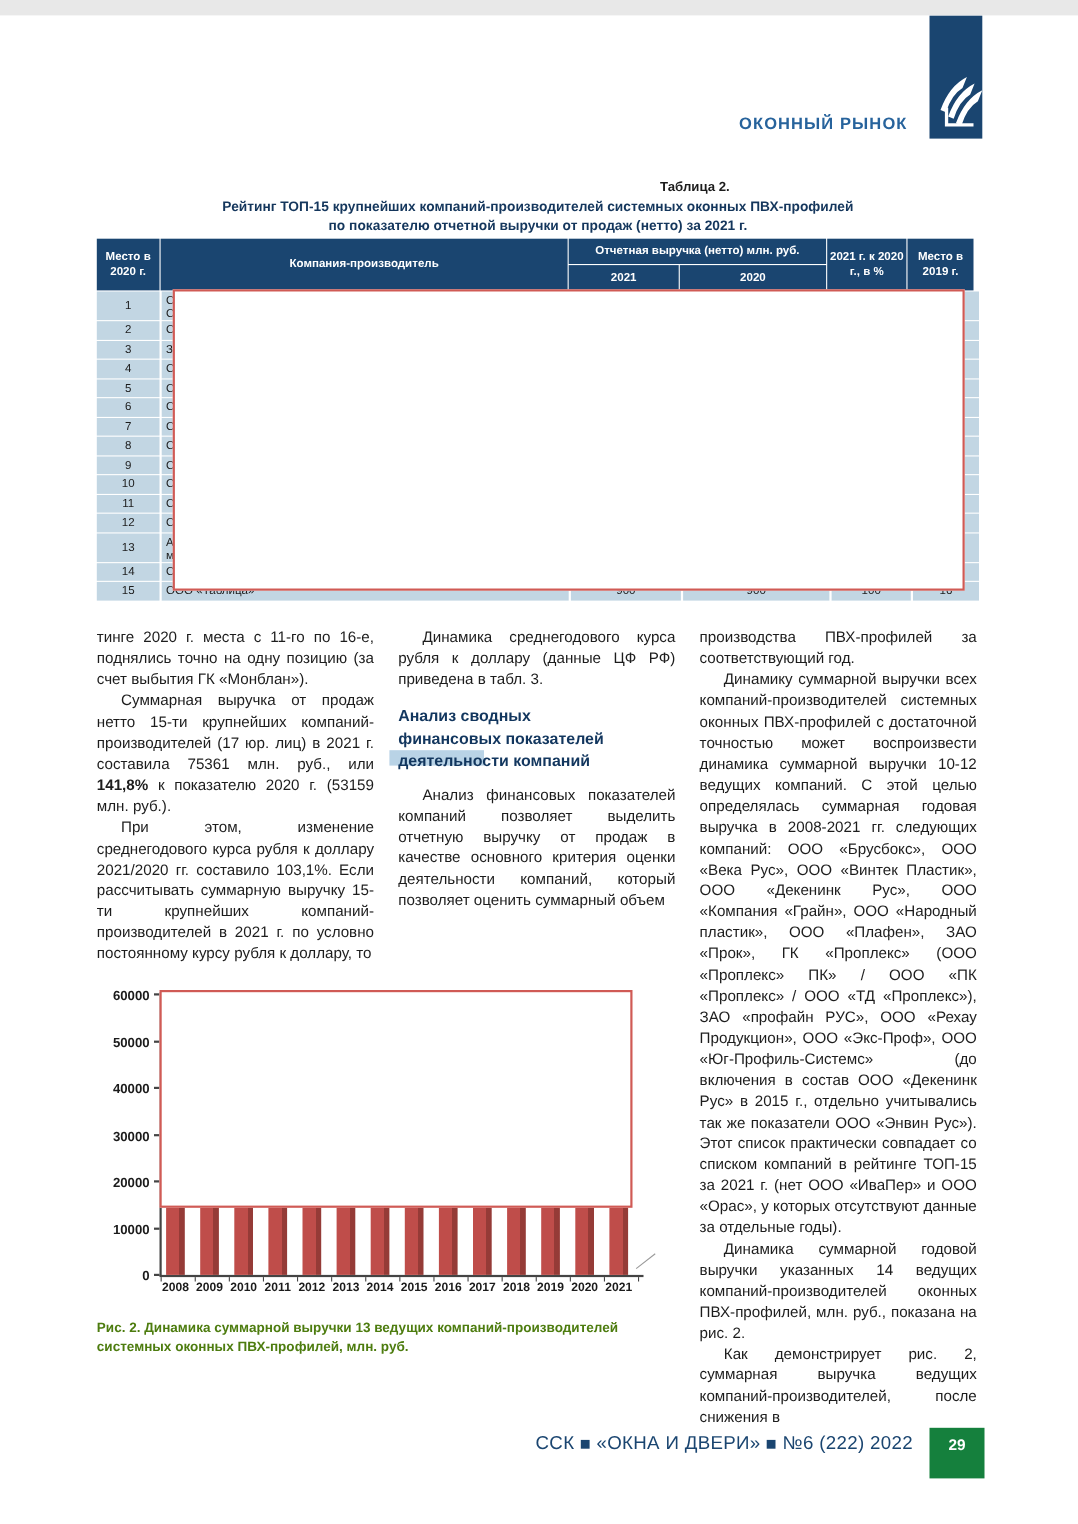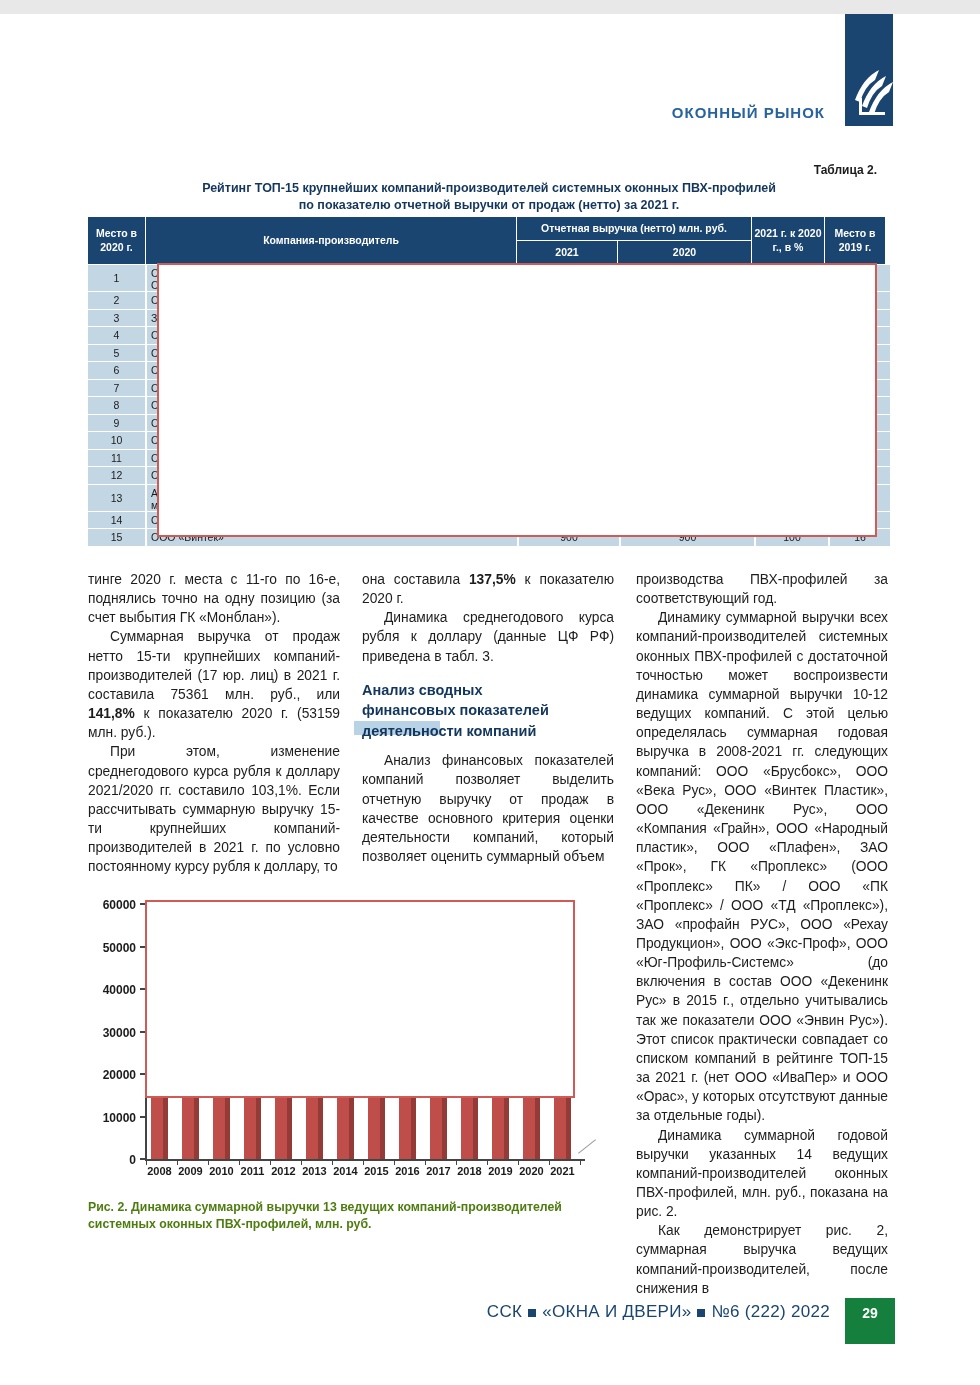--- a/index.html
+++ b/index.html
@@ -5,21 +5,21 @@
   html,body{margin:0;padding:0;background:#e8e8e8;}
   .page{position:relative;width:980px;height:1385px;background:#ffffff;margin:14px auto;
         font-family:"Liberation Sans", sans-serif;color:#1d1d1d;overflow:hidden;}
 
   
   .logo-box{position:absolute;left:845px;top:0;width:48px;height:112px;background:#1a4570;}
   .section-label{position:absolute;left:420px;top:90px;width:405px;text-align:right;
         font-size:15px;font-weight:bold;letter-spacing:1px;color:#27639c;}
 
   
-  .table-label{position:absolute;left:600px;top:149px;width:277px;text-align:right;
+  .table-label{position:absolute;left:600px;top:149px;width:277px;
         font-size:12px;font-weight:bold;color:#1c1c1c;}
   .table-title{position:absolute;left:88px;top:166px;width:802px;text-align:center;
         font-size:12.5px;font-weight:bold;color:#14365c;line-height:17px;}
   .thead{position:absolute;left:88px;top:203px;width:802px;display:grid;
         grid-template-columns:57px 370px 100px 133px 72px 60px;
         grid-template-rows:23px 23px;gap:1px;background:#fff;}
   .thead .hcell{background:#1a4570;color:#fff;font-size:10.5px;font-weight:bold;
         display:flex;align-items:center;justify-content:center;text-align:center;line-height:1.25;padding:1px 2px;}
   .h-place2020{grid-column:1;grid-row:1/3;}
   .h-company{grid-column:2;grid-row:1/3;}
@@ -186,35 +186,34 @@
       <div class="cell "></div>
       <div class="cell "></div>
       <div class="cell "></div>
       <div class="cell ">14</div>
       <div class="cell c-comp">О</div>
       <div class="cell "></div>
       <div class="cell "></div>
       <div class="cell "></div>
       <div class="cell "></div>
       <div class="cell ">15</div>
-      <div class="cell c-comp">ООО «Винтек»</div>
+      <div class="cell c-comp">ООО «Таблица»</div>
       <div class="cell ">900</div>
       <div class="cell ">900</div>
       <div class="cell ">100</div>
       <div class="cell ">16</div>
     </div>
   <div class="redaction red-table"></div>
 
   <div class="text-col tc1">
       <p><span>тинге 2020 г. места с 11-го по 16-е, поднялись точно на одну позицию (за счет выбытия ГК «Монблан»).</span></p>
       <p class="ind"><span>Суммарная выручка от продаж нетто 15-ти крупнейших компаний-производителей (17 юр. лиц) в 2021 г. составила 75361 млн. руб., или </span><span class="b">141,8%</span><span> к показателю 2020 г. (53159 млн. руб.).</span></p>
       <p class="ind"><span>При этом, изменение среднегодового курса рубля к доллару 2021/2020 гг. составило 103,1%. Если рассчитывать суммарную выручку 15-ти крупнейших компаний-производителей в 2021 г. по условно постоянному курсу рубля к доллару, то</span></p>
     </div>
   <div class="text-col tc2">
-      <p><span>она составила </span><span class="b">137,5%</span><span> к показателю 2020 г.</span></p>
       <p class="ind"><span>Динамика среднегодового курса рубля к доллару (данные ЦФ РФ) приведена в табл. 3.</span></p>
       <div class="hd"><i class="hl"></i><span>Анализ сводных</span><br><span>финансовых показателей</span><br><span>деятельности компаний</span></div>
       <p class="ind"><span>Анализ финансовых показателей компаний позволяет выделить отчетную выручку от продаж в качестве основного критерия оценки деятельности компаний, который позволяет оценить суммарный объем</span></p>
     </div>
   <div class="text-col tc3">
       <p><span>производства ПВХ-профилей за соответствующий год.</span></p>
       <p class="ind"><span>Динамику суммарной выручки всех компаний-производителей системных оконных ПВХ-профилей с достаточной точностью может воспроизвести динамика суммарной выручки 10-12 ведущих компаний. С этой целью определялась суммарная годовая выручка в 2008-2021 гг. следующих компаний: ООО «Брусбокс», ООО «Века Рус», ООО «Винтек Пластик», ООО «Декенинк Рус», ООО «Компания «Грайн», ООО «Народный пластик», ООО «Плафен», ЗАО «Прок», ГК «Проплекс» (ООО «Проплекс» ПК» / ООО «ПК «Проплекс» / ООО «ТД «Проплекс»), ЗАО «профайн РУС», ООО «Рехау Продукцион», ООО «Экс-Проф», ООО «Юг-Профиль-Системс» (до включения в состав ООО «Декенинк Рус» в 2015 г., отдельно учитывались так же показатели ООО «Энвин Рус»). Этот список практически совпадает со списком компаний в рейтинге ТОП-15 за 2021 г. (нет ООО «ИваПер» и ООО «Орас», у которых отсутствуют данные за отдельные годы).</span></p>
       <p class="ind"><span>Динамика суммарной годовой выручки указанных 14 ведущих компаний-производителей оконных ПВХ-профилей, млн. руб., показана на рис. 2.</span></p>
       <p class="ind"><span>Как демонстрирует рис. 2, суммарная выручка ведущих компаний-производителей, после снижения в</span></p>
     </div>

